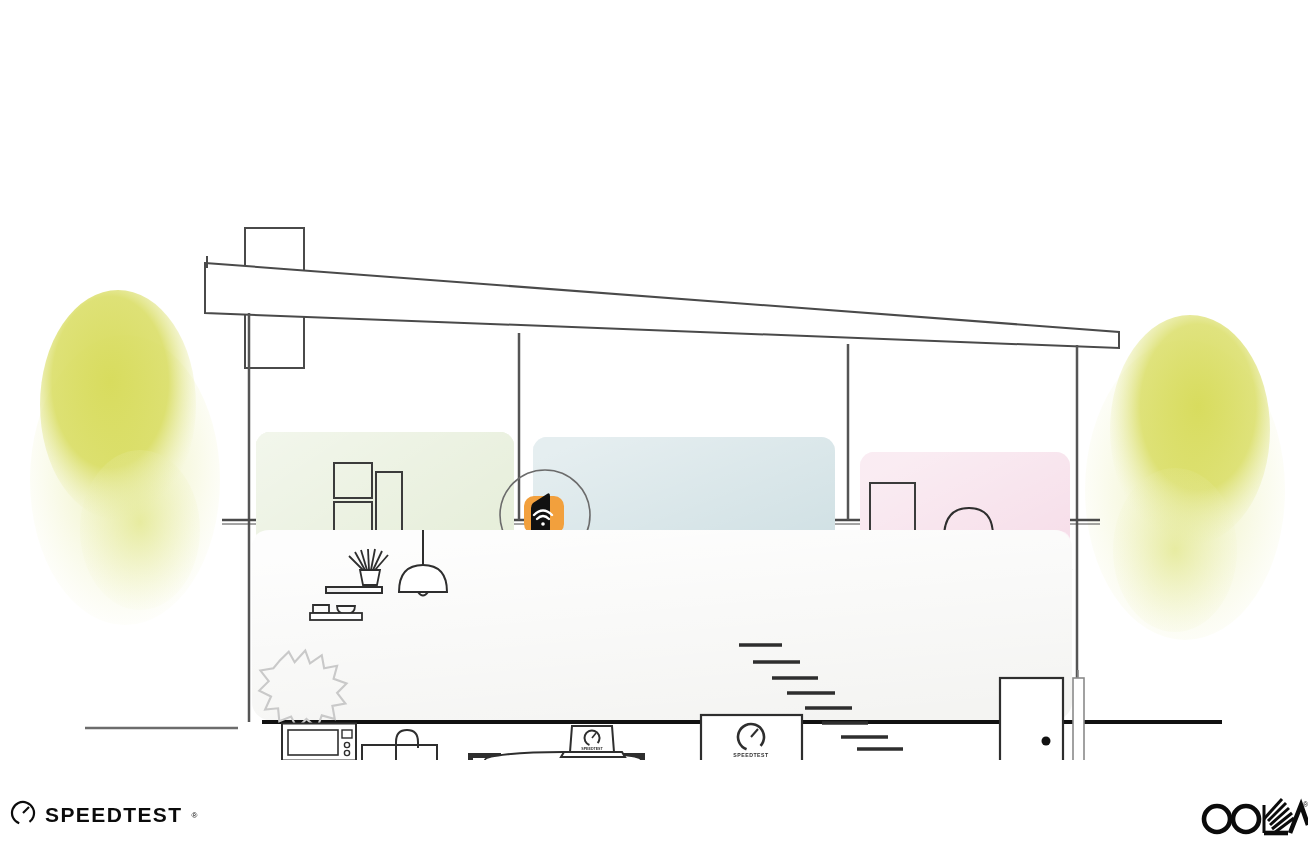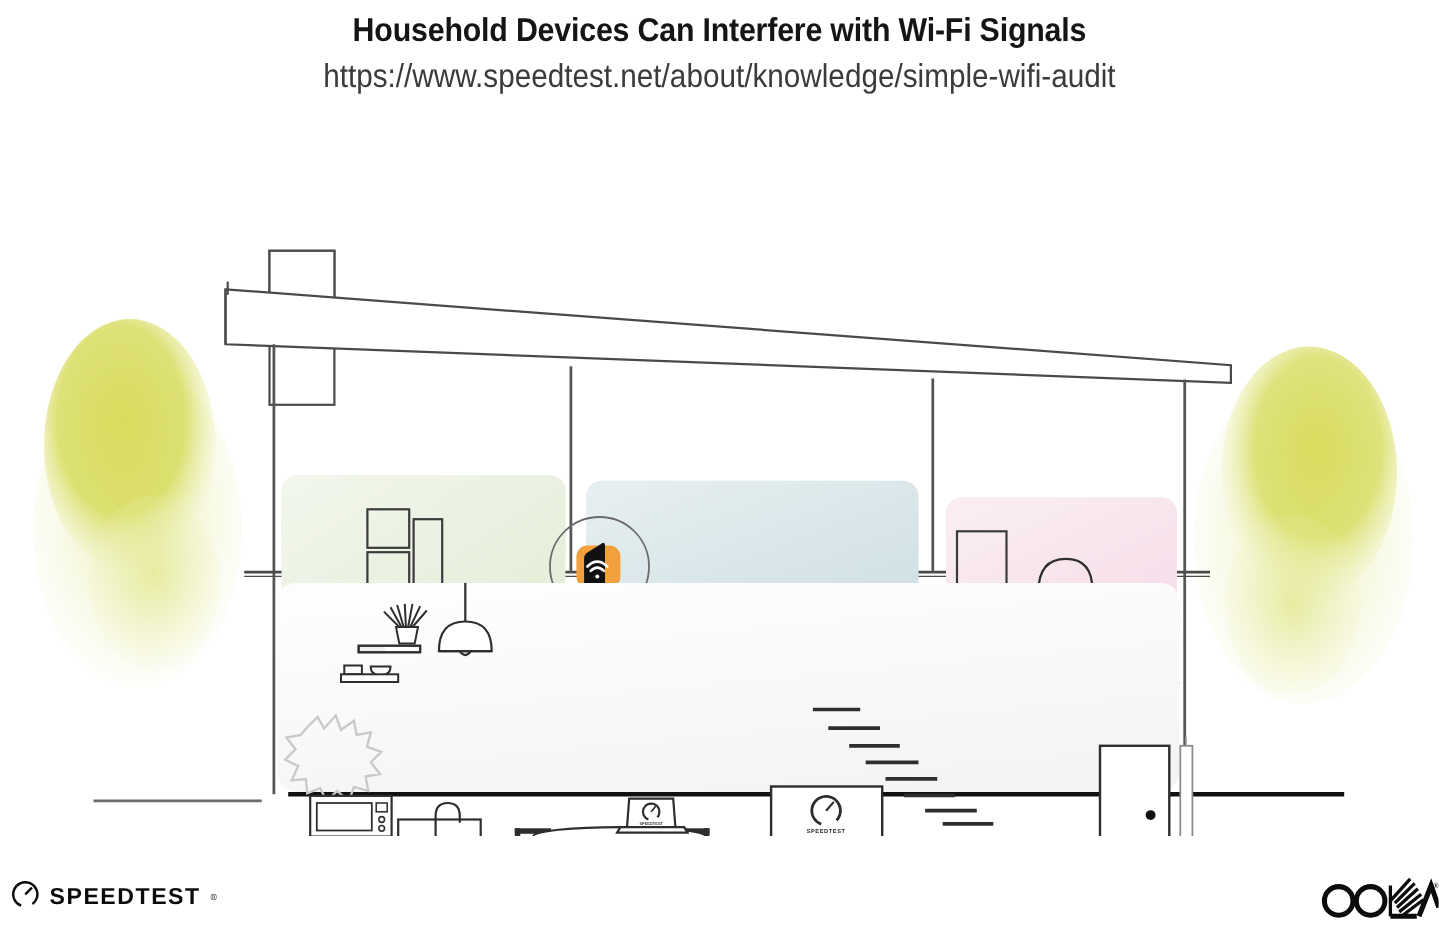--- a/index.html
+++ b/index.html
@@ -20,24 +20,20 @@
   .logo-st .word{font-family:"Liberation Sans",sans-serif;font-weight:bold;font-size:21px;
                  letter-spacing:1.4px;color:#0b0b0b;}
   .logo-st .tm{font-size:8px;vertical-align:super;color:#0b0b0b;}
   .logo-ookla{position:absolute;left:1196px;top:795px;}
 </style>
 </head>
 <body>
 
 <div id="stage">
 
-  <div class="hdr">
-    <div class="title">Household Devices Can Interfere with Wi-Fi Signals</div>
-    <div class="subtitle">https://www.speedtest.net/about/knowledge/simple-wifi-audit</div>
-  </div>
 
   <div class="art">
   <svg width="1308" height="660" viewBox="0 0 1308 660" xmlns="http://www.w3.org/2000/svg">
     <defs>
       <radialGradient id="leafL" cx="45%" cy="40%" r="60%">
         <stop offset="0%" stop-color="#d8dc5e" stop-opacity="1"></stop>
         <stop offset="62%" stop-color="#d8dc5e" stop-opacity=".85"></stop>
         <stop offset="100%" stop-color="#e9ecab" stop-opacity="0"></stop>
       </radialGradient>
       <radialGradient id="leafL2" cx="50%" cy="45%" r="60%">

